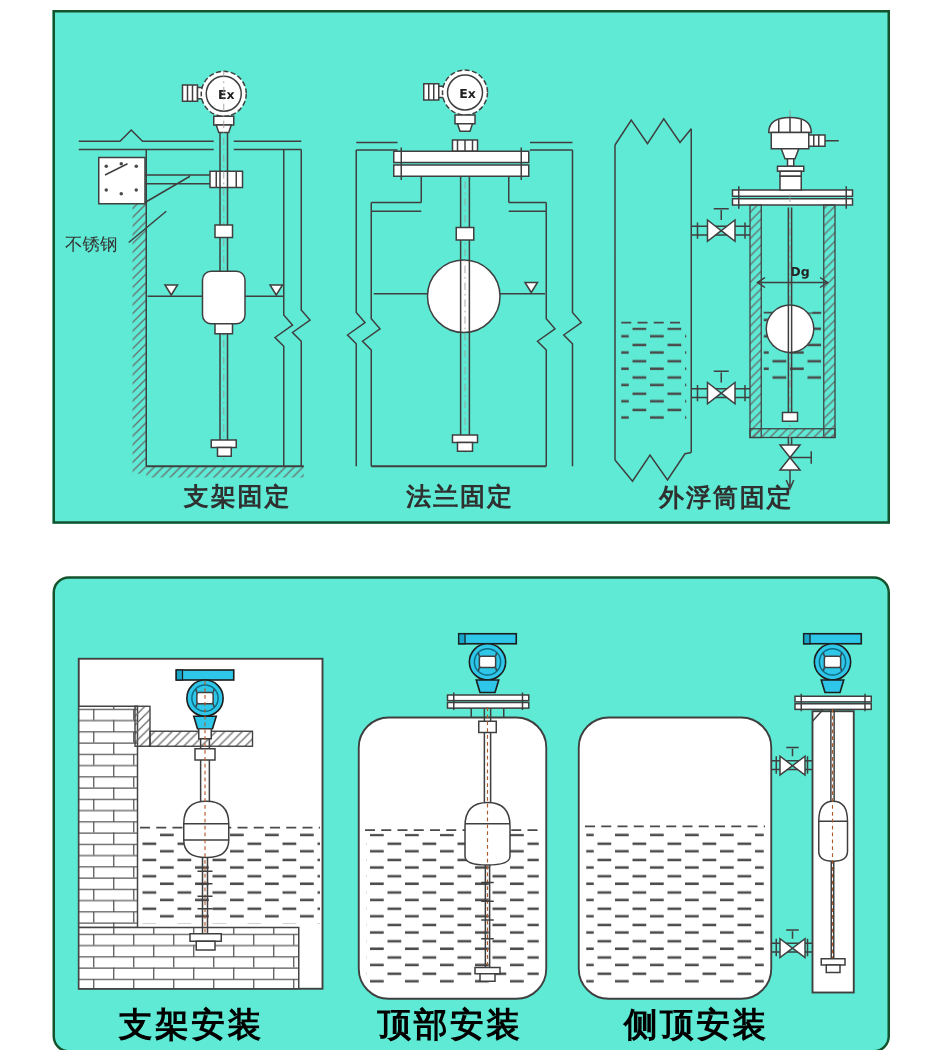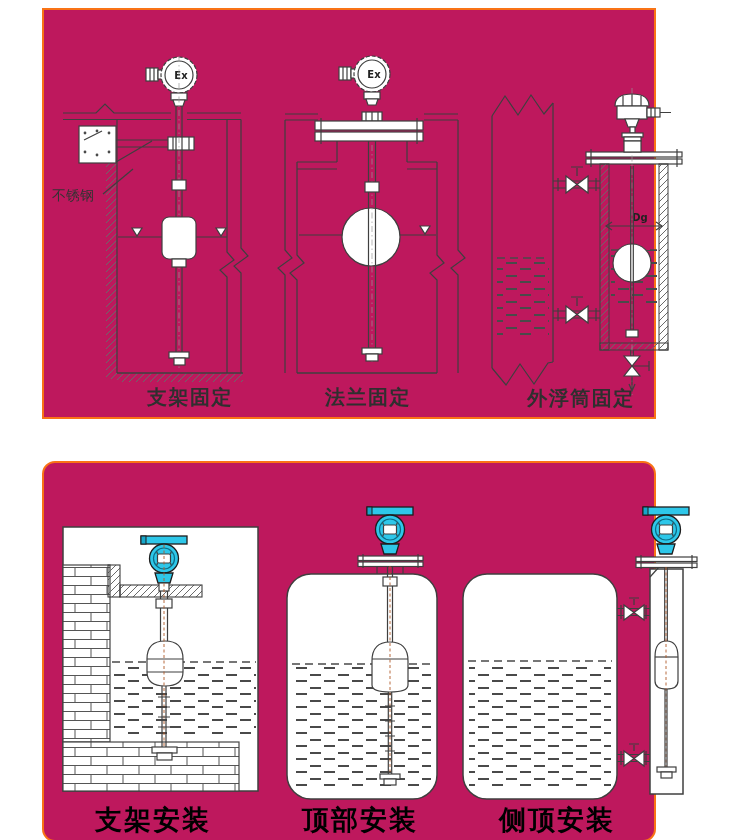--- a/index.html
+++ b/index.html
@@ -1,19 +1,19 @@
 <!DOCTYPE html>
 <html><head>
 <meta charset="utf-8">
 <style>
   html,body{margin:0;padding:0;background:#fff;}
   .stage{position:relative;width:750px;height:840px;background:#fff;overflow:hidden;
          font-family:"DejaVu Sans",sans-serif;}
-  .panel{position:absolute;left:42px;width:614px;border:2px solid #f97316;
-         background:#be185d;box-sizing:border-box;}
+  .panel{position:absolute;left:42px;width:670px;border:2px solid #14532d;
+         background:#5eead4;box-sizing:border-box;}
   .panel-top{top:8px;height:411px;}
   .panel-bottom{top:461px;height:381px;border-radius:13px;}
   svg{display:block;}
   .ln{stroke:#3f3f3f;stroke-width:1.2;fill:none;}
   .thk{stroke:#3f3f3f;stroke-width:1.7;fill:none;}
   .fw{fill:#fff;stroke:#3f3f3f;stroke-width:1.2;}
   .fwk{fill:#fff;stroke:#3f3f3f;stroke-width:1.5;}
   .dk{fill:#4a4a4a;stroke:none;}
   .cyan{fill:#2ec7e9;stroke:#1d1d1d;stroke-width:1.3;}
   .cyand{fill:#17a6c9;stroke:#1d1d1d;stroke-width:1;}

